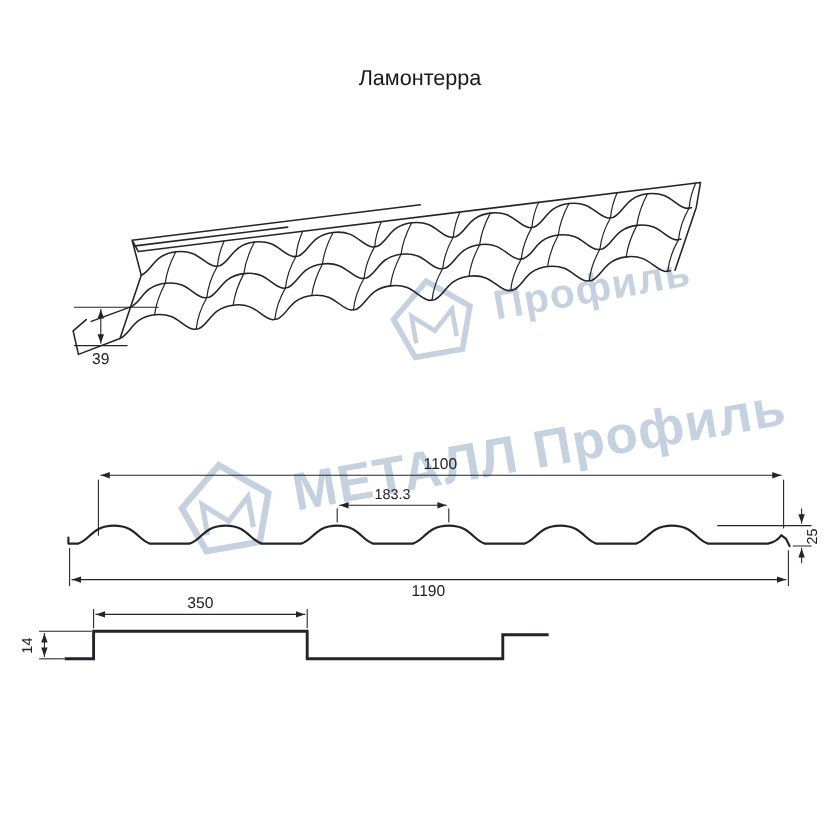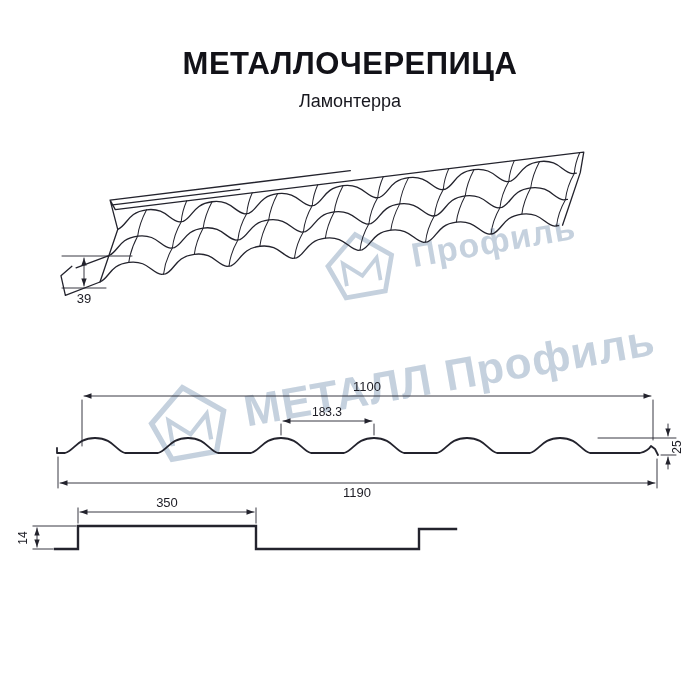--- a/index.html
+++ b/index.html
@@ -18,21 +18,20 @@
   .wm-mid .wm-logo{width:86px;height:86px;}
   svg.drawing{position:absolute;left:0;top:0;z-index:2;}
   .wm-logo path{fill:none;stroke:currentColor;}
 </style>
 </head>
 <body>
 
 <div class="page">
 
   <div class="header">
-    <h1>МЕТАЛЛОЧЕРЕПИЦА</h1>
     <div class="subtitle">Ламонтерра</div>
   </div>
 
   <div class="watermark wm-top">
     <svg class="wm-logo" viewBox="0 0 80 80">
       <path d="M40,8 L74,36 L61,72 L19,72 L6,36 Z" stroke-width="5"></path>
       <path d="M22,60 V36 L40,52 L58,36 V60" stroke-width="4"></path>
     </svg>
     <span class="wm-text">Профиль</span>
   </div>

